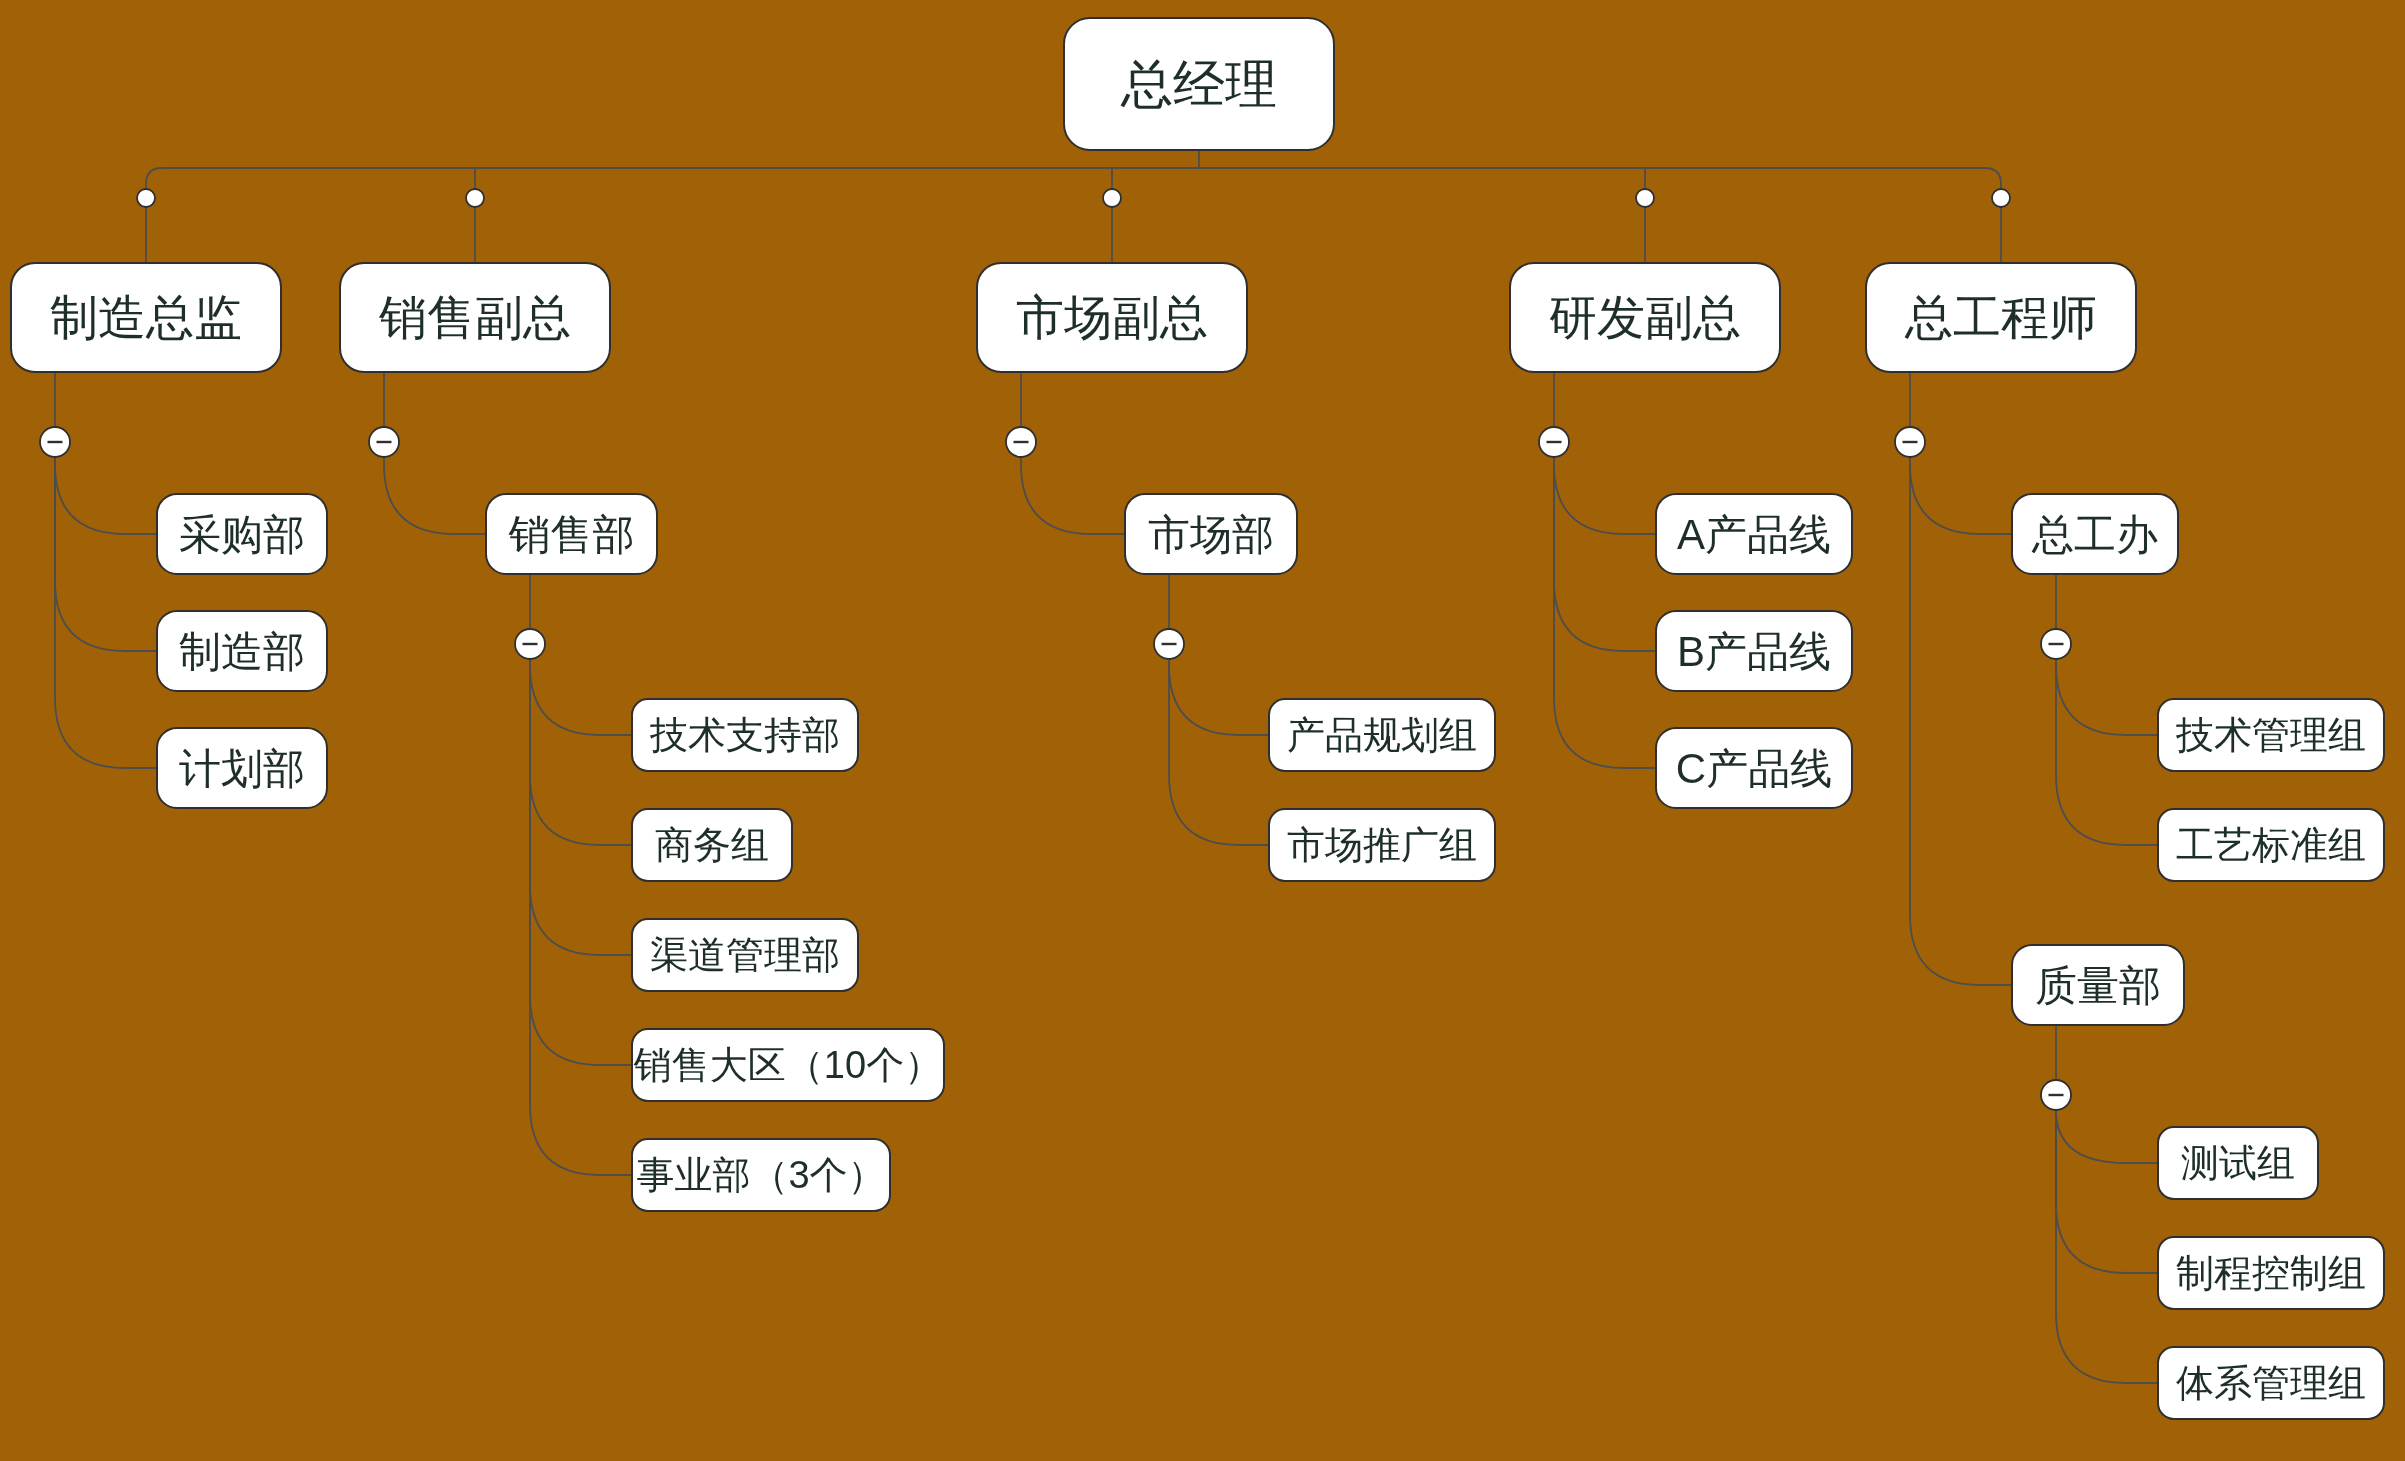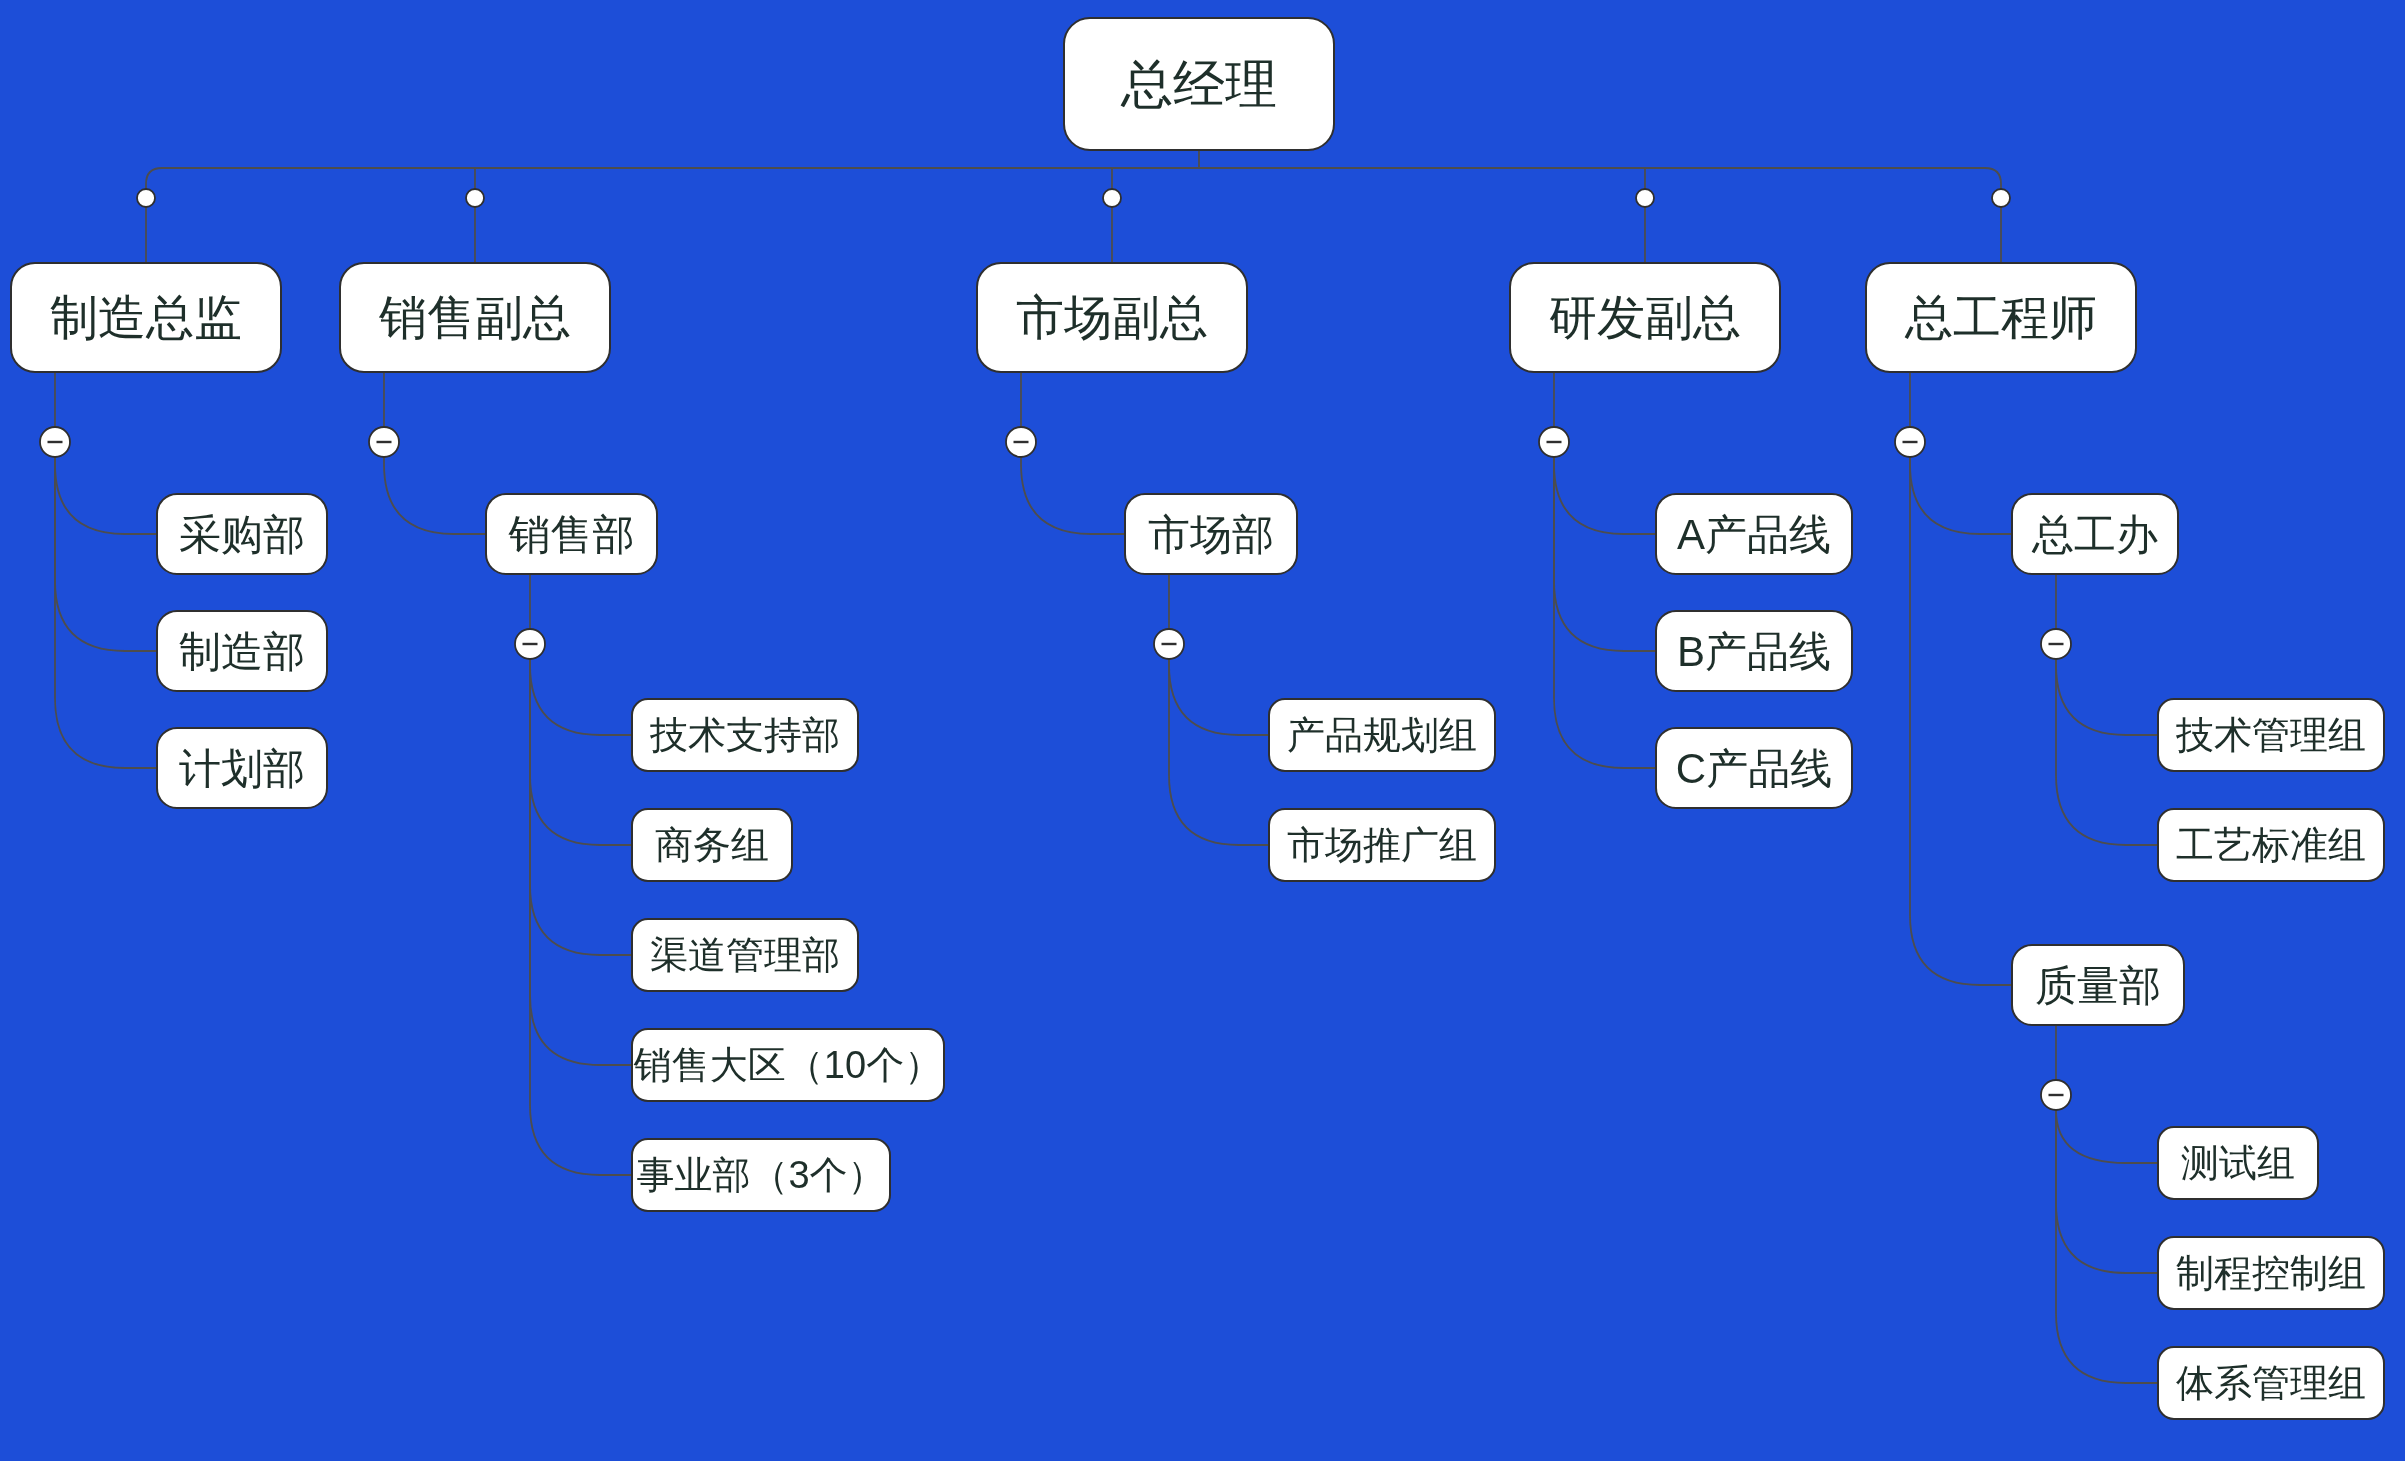--- a/index.html
+++ b/index.html
@@ -4,21 +4,21 @@
 <style>
   html, body {
     margin: 0;
     padding: 0;
     background: #ffffff;
   }
   .stage {
     position: relative;
     width: 2405px;
     height: 1461px;
-    background: #1d4ed8;
+    background: #a16207;
     overflow: hidden;
   }
   svg { display: block; }
   svg text {
     font-family: "Liberation Sans", "DejaVu Sans", sans-serif;
     font-weight: 400;
     user-select: none;
   }
 </style>
 </head>

